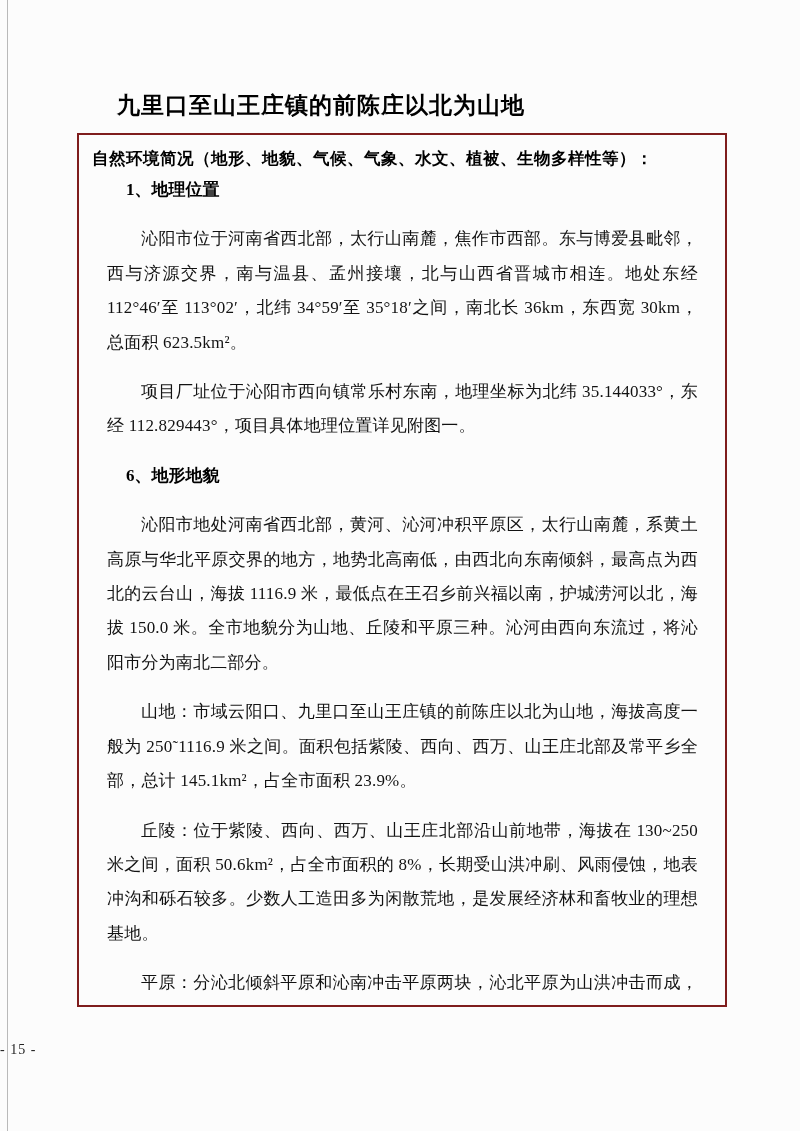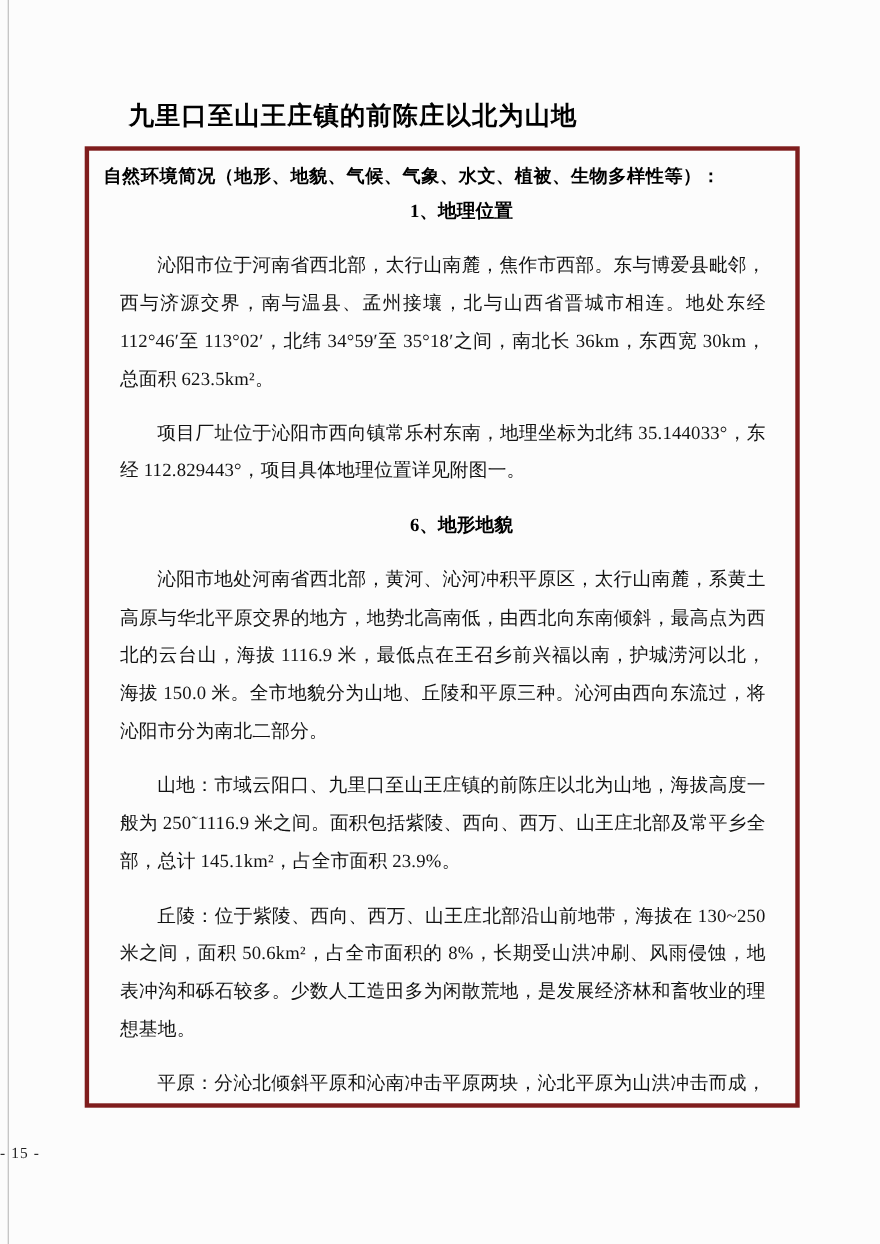--- a/index.html
+++ b/index.html
@@ -35,40 +35,39 @@
     color: #000;
     white-space: nowrap;
   }
   .form-box {
     position: absolute;
     left: 77px;
     top: 133px;
     width: 650px;
     height: 874px;
     box-sizing: border-box;
-    border: 4px solid #7f1d1d;
+    border: 2px solid #7f1d1d;
     padding: 8px 12px 0 13px;
     background: #fcfcfc;
     overflow: hidden;
   }
   .box-header {
     font-family: "Liberation Sans", "DejaVu Sans", sans-serif;
     font-weight: bold;
     font-size: 16.5px;
     line-height: 30px;
     letter-spacing: 0.5px;
     color: #000;
   }
   .sec-heading {
     font-weight: bold;
     font-size: 17px;
     line-height: 34.4px;
     text-indent: 2em;
     color: #000;
-    text-align: center;
   }
   .para {
     margin: 15px;
     font-size: 17px;
     line-height: 34.4px;
     text-indent: 2em;
     text-align: justify;
     letter-spacing: 0.2px;
     color: #121212;
   }

